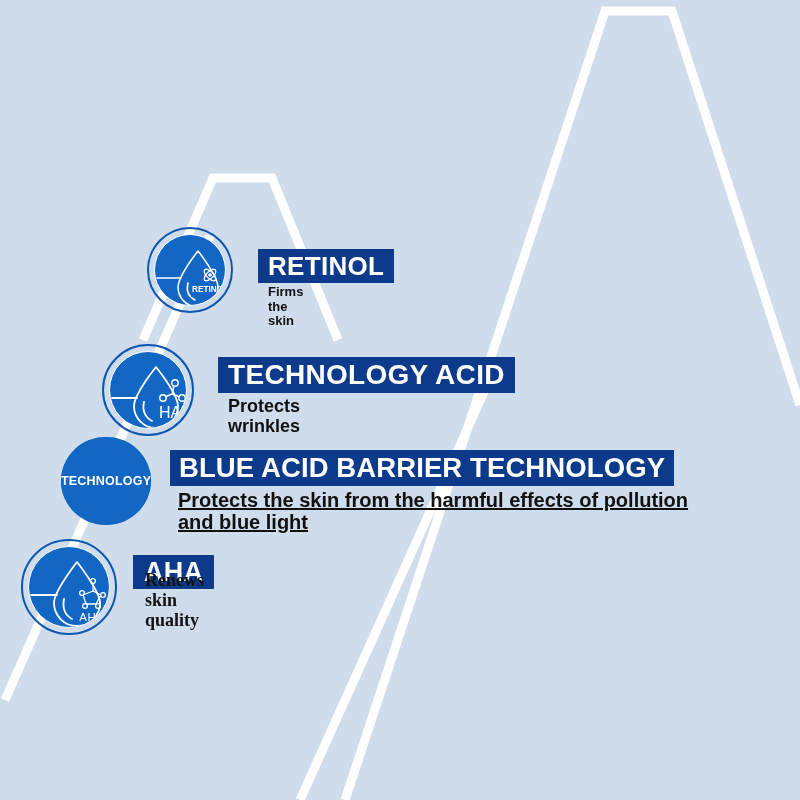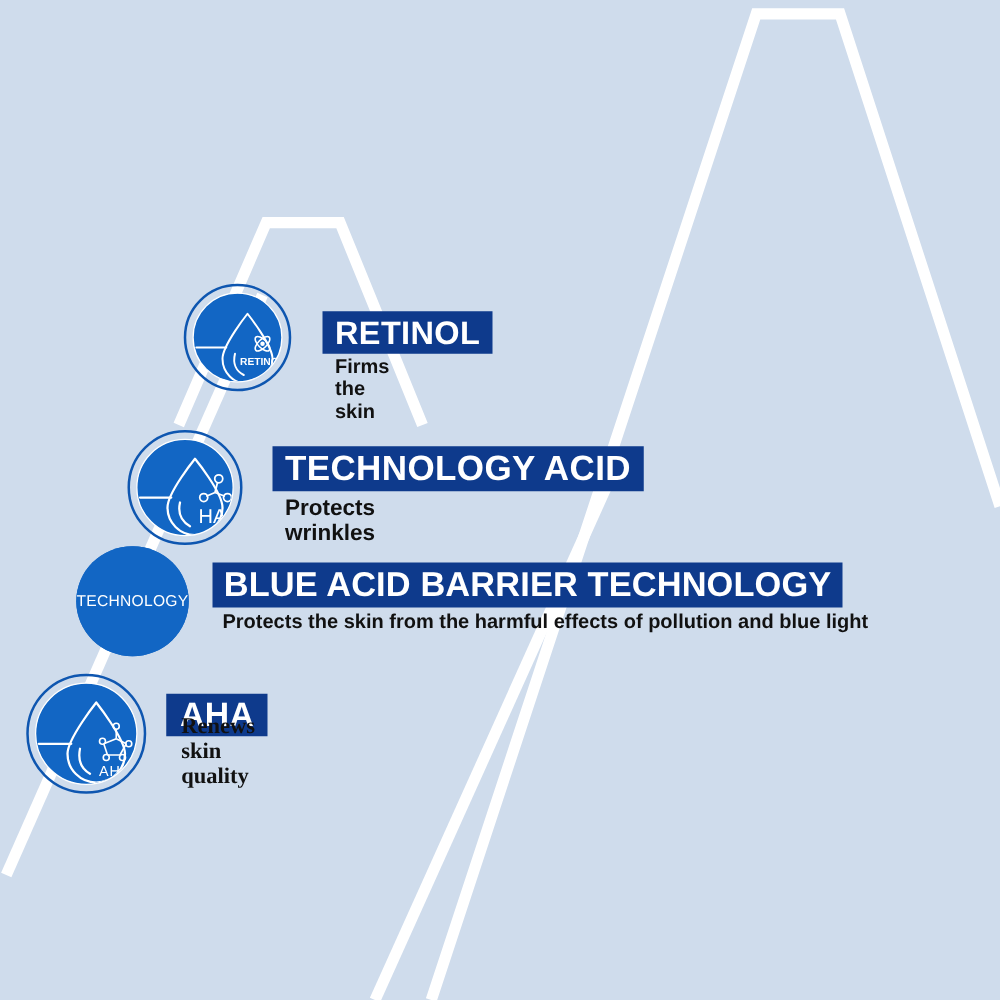--- a/index.html
+++ b/index.html
@@ -59,21 +59,21 @@
     border: none;
   }
   .badge svg { display: block; }
 
   .tech-label {
     position: absolute;
     left: 0; right: 0; top: 50%;
     transform: translateY(-50%);
     text-align: center;
     color: #ffffff;
-    font-weight: normal;
+    font-weight: bold;
     font-size: 12.5px;
     letter-spacing: 0.2px;
     font-family: "Liberation Sans", sans-serif;
   }
 
   .title-bar {
     position: absolute;
     background: #0e3a8c;
     color: #ffffff;
     font-weight: bold;
@@ -147,21 +147,21 @@
           </g>
           <text x="55" y="57" text-anchor="middle" fill="#ffffff" font-family="Liberation Sans, sans-serif" font-size="8.2" font-weight="bold">RETINOL</text>
         </svg>
       </div>
     </div>
 
     <div class="title-bar" style="left:258px; top:249px; height:34px; padding:0 10px; font-size:26px; letter-spacing:0.3px;">
       <span>RETINOL</span>
     </div>
 
-    <div class="sub" style="left:268px; top:285px; font-size:16px;">
+    <div class="sub" style="left:268px; top:285px; font-size:13px;">
       <span>Firms the skin</span>
     </div>
   </div>
 
   <div class="row">
     <div class="badge ringed" style="left:102px; top:344px; width:92px; height:92px;">
       <div class="inner">
         <svg viewBox="0 0 92 92" width="92" height="92">
           <g fill="none" stroke="#ffffff" stroke-width="1.8" stroke-linecap="round" stroke-linejoin="round">
             <path d="M46 15 C46 15 68 42 68 54 A22 22 0 0 1 24 54 C24 42 46 15 46 15 Z"></path>
@@ -194,21 +194,21 @@
     <div class="badge plain" style="left:61px; top:437px; width:90px; height:88px; border:none; background:#1266c4;">
       <div class="inner" style="border:none;">
         <div class="tech-label">TECHNOLOGY</div>
       </div>
     </div>
 
     <div class="title-bar" style="left:170px; top:450px; height:36px; padding:0 9px; font-size:27.5px; letter-spacing:0.1px;">
       <span>BLUE ACID BARRIER TECHNOLOGY</span>
     </div>
 
-    <div class="sub" style="left:178px; top:489px; font-size:16px; width:540px;">
+    <div class="sub" style="left:178px; top:489px; font-size:20px; width:540px;text-decoration:underline;">
       <span>Protects the skin from the harmful effects of pollution and blue light</span>
     </div>
   </div>
 
   <div class="row">
     <div class="badge ringed" style="left:21px; top:539px; width:96px; height:96px;">
       <div class="inner">
         <svg viewBox="0 0 96 96" width="96" height="96">
           <g fill="none" stroke="#ffffff" stroke-width="1.8" stroke-linecap="round" stroke-linejoin="round">
             <path d="M48 15 C48 15 71 44 71 56 A23 23 0 0 1 25 56 C25 44 48 15 48 15 Z"></path>

